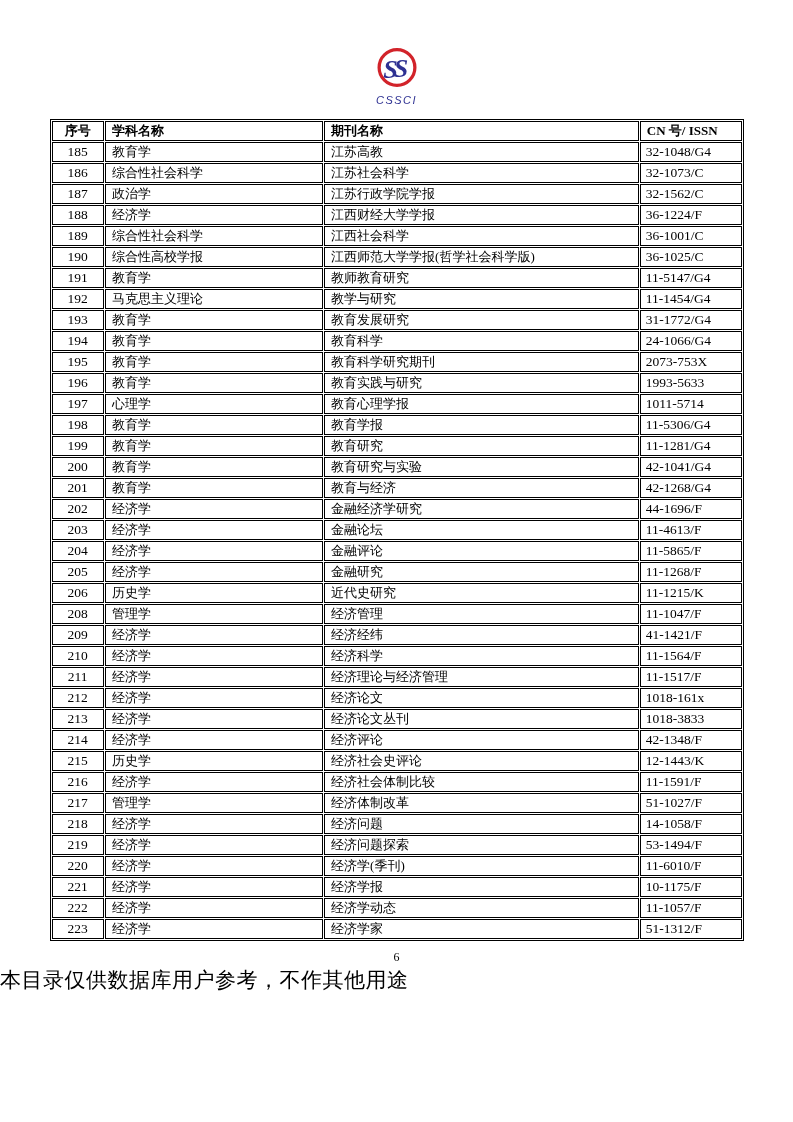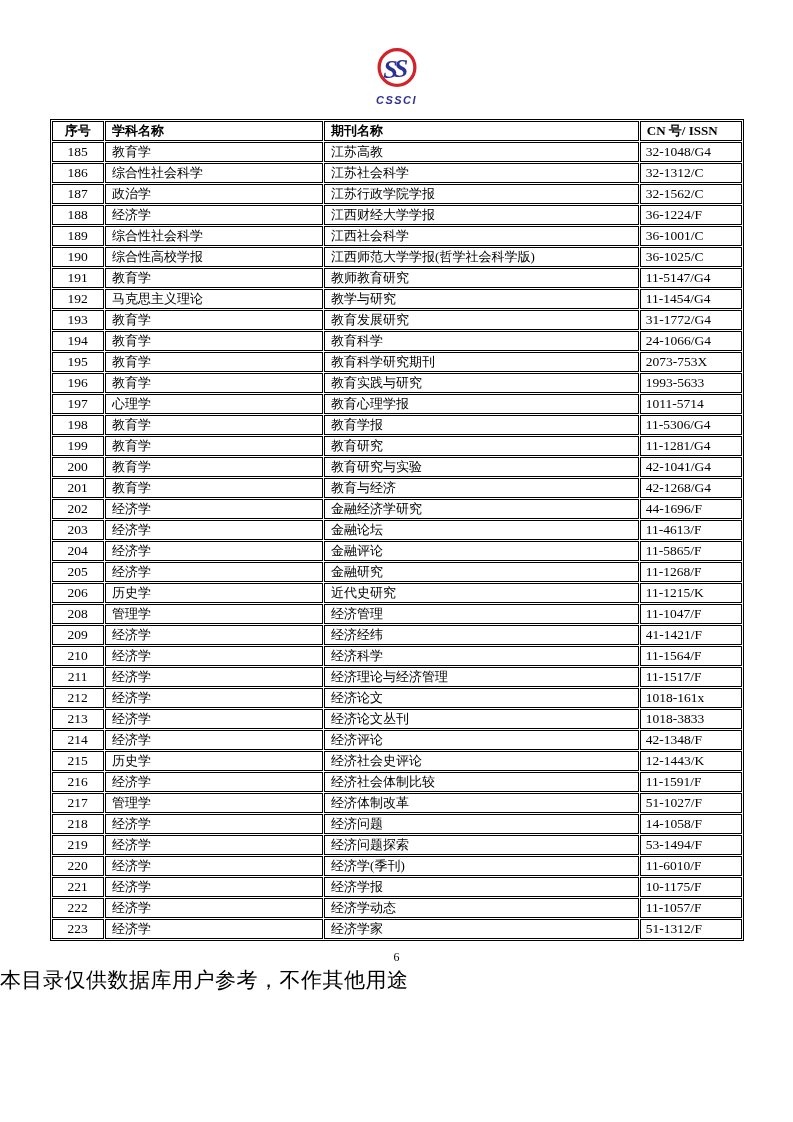--- a/index.html
+++ b/index.html
@@ -5,21 +5,21 @@
   html, body { margin: 0; padding: 0; background: #ffffff; }
   .page {
     width: 793px; height: 1122px; margin: 0 auto; background: #ffffff;
     font-family: "Liberation Serif", "DejaVu Serif", serif;
     position: relative; box-sizing: border-box; overflow: hidden;
   }
   .logo-block { padding-top: 44px; text-align: center; }
   .logo-block svg { display: block; margin: 0 auto; }
   .logo-label {
     font-family: "Liberation Sans", "DejaVu Sans", sans-serif;
-    font-weight: bold; font-style: italic;
+    font-weight: normal; font-style: italic;
     font-size: 11px; letter-spacing: 1.5px; margin-top: -2px;
   }
   table.journal-table {
     margin: 13px auto 0; width: 694px; table-layout: fixed;
     border-collapse: separate; border-spacing: 1px;
     border: 1px solid #000; background: #ffffff;
   }
   .journal-table th, .journal-table td {
     border: 1px solid #000; height: 18px; line-height: 18px;
     font-size: 13px; padding: 0 2px 0 6px;
@@ -70,21 +70,21 @@
         <tr>
           <td class="col-seq">185</td>
           <td class="col-discipline">教育学</td>
           <td class="col-journal">江苏高教</td>
           <td class="col-cn">32-1048/G4</td>
         </tr>
         <tr>
           <td class="col-seq">186</td>
           <td class="col-discipline">综合性社会科学</td>
           <td class="col-journal">江苏社会科学</td>
-          <td class="col-cn">32-1312/C</td>
+          <td class="col-cn">32-1073/C</td>
         </tr>
         <tr>
           <td class="col-seq">187</td>
           <td class="col-discipline">政治学</td>
           <td class="col-journal">江苏行政学院学报</td>
           <td class="col-cn">32-1562/C</td>
         </tr>
         <tr>
           <td class="col-seq">188</td>
           <td class="col-discipline">经济学</td>

